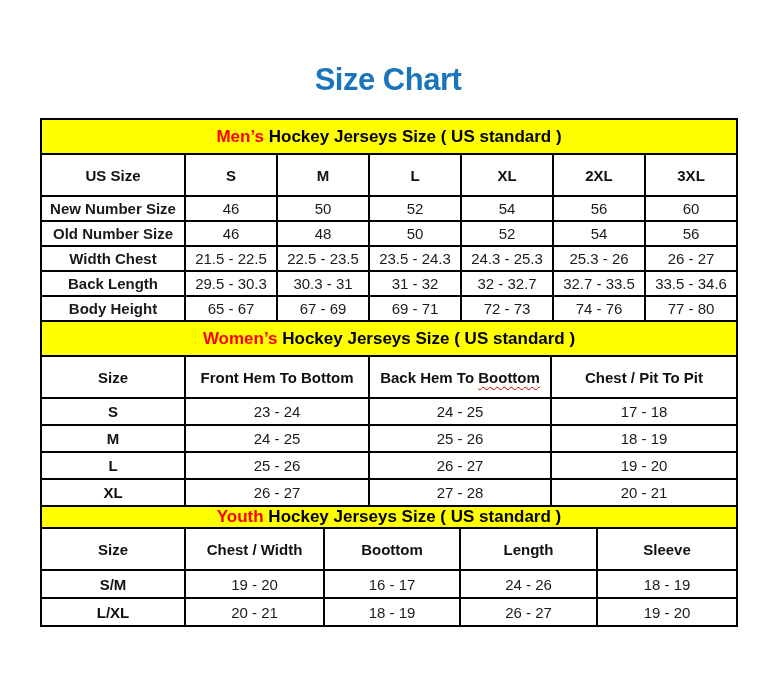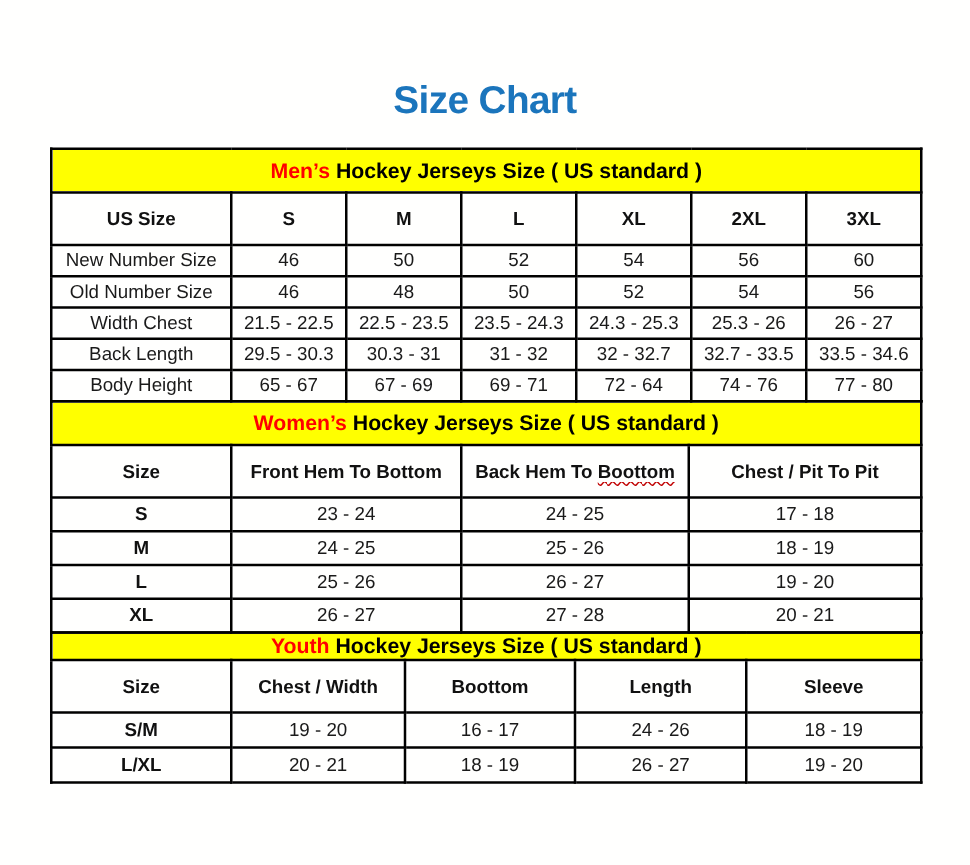--- a/index.html
+++ b/index.html
@@ -37,21 +37,21 @@
   .section-header {
     background:#FFFF00;
     font-weight:bold;
     font-size:17px;
     color:#000;
     height:35px;
   }
   .section-header .hl { color:#FF0000; }
   .head-row th { font-weight:bold; color:#111; height:42px; }
   .data-row th, .data-row td { height:25px; }
-  .label-regular { font-weight:normal; }
+  .label-regular { font-weight:bold; }
   .label-bold { font-weight:bold; color:#111; }
   td.value { font-weight:normal;margin-left:48px; }
   .women-table .data-row th, .women-table .data-row td { height:27px; }
   .youth-table .section-header { height:17px; }
   .youth-table .data-row th, .youth-table .data-row td { height:28px; }
   .squiggle {
     text-decoration-line:underline;
     text-decoration-style:wavy;
     text-decoration-color:#C00000;
     text-decoration-thickness:1px;
@@ -125,21 +125,21 @@
         <td class="value">31 - 32</td>
         <td class="value">32 - 32.7</td>
         <td class="value">32.7 - 33.5</td>
         <td class="value">33.5 - 34.6</td>
       </tr>
       <tr class="data-row">
         <th class="label-regular">Body Height</th>
         <td class="value">65 - 67</td>
         <td class="value">67 - 69</td>
         <td class="value">69 - 71</td>
-        <td class="value">72 - 64</td>
+        <td class="value">72 - 73</td>
         <td class="value">74 - 76</td>
         <td class="value">77 - 80</td>
       </tr>
     </tbody>
       </table>
 
     <table class="women-table stacked">
       <colgroup>
         <col style="width:144px">
           <col style="width:184px">

